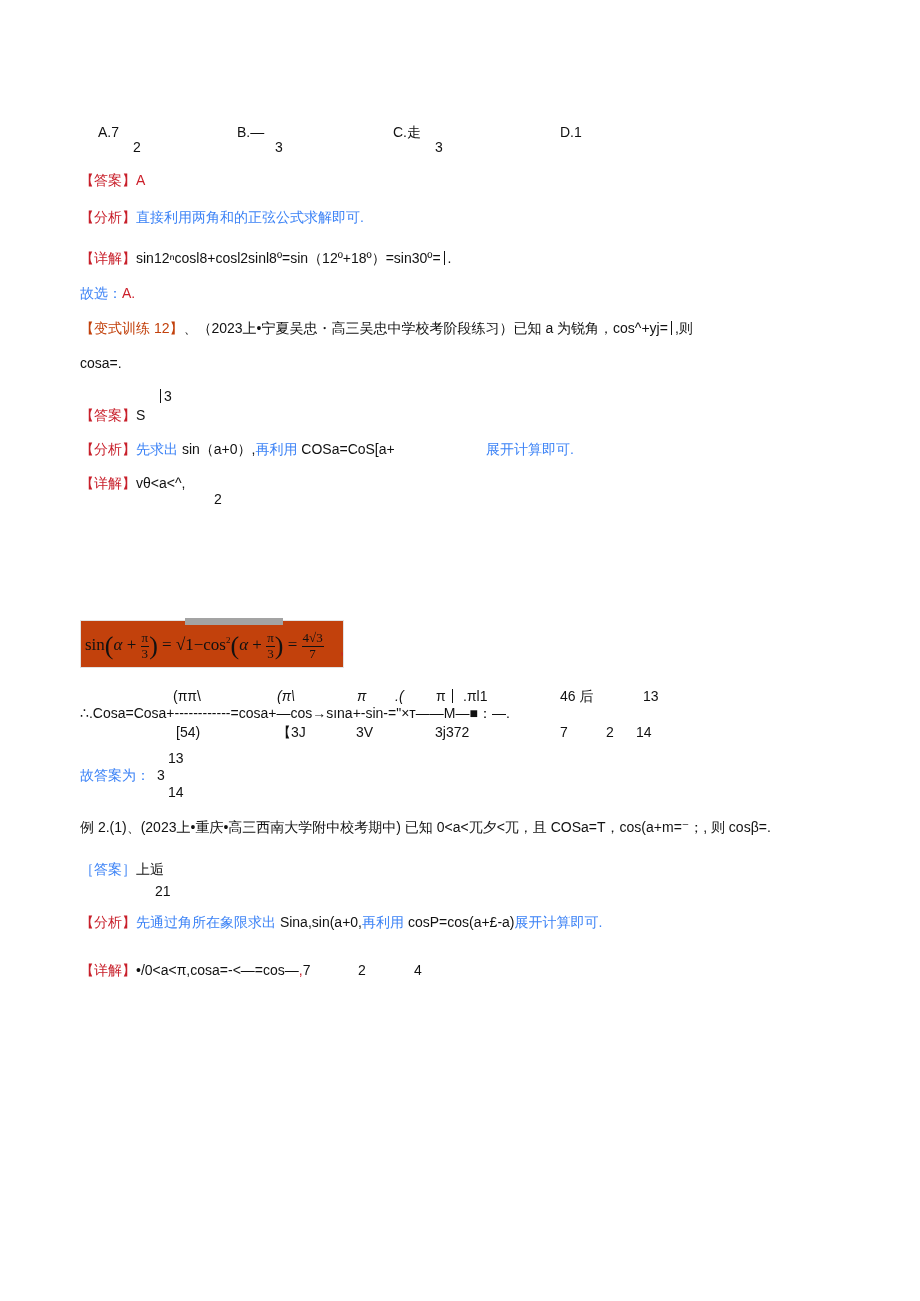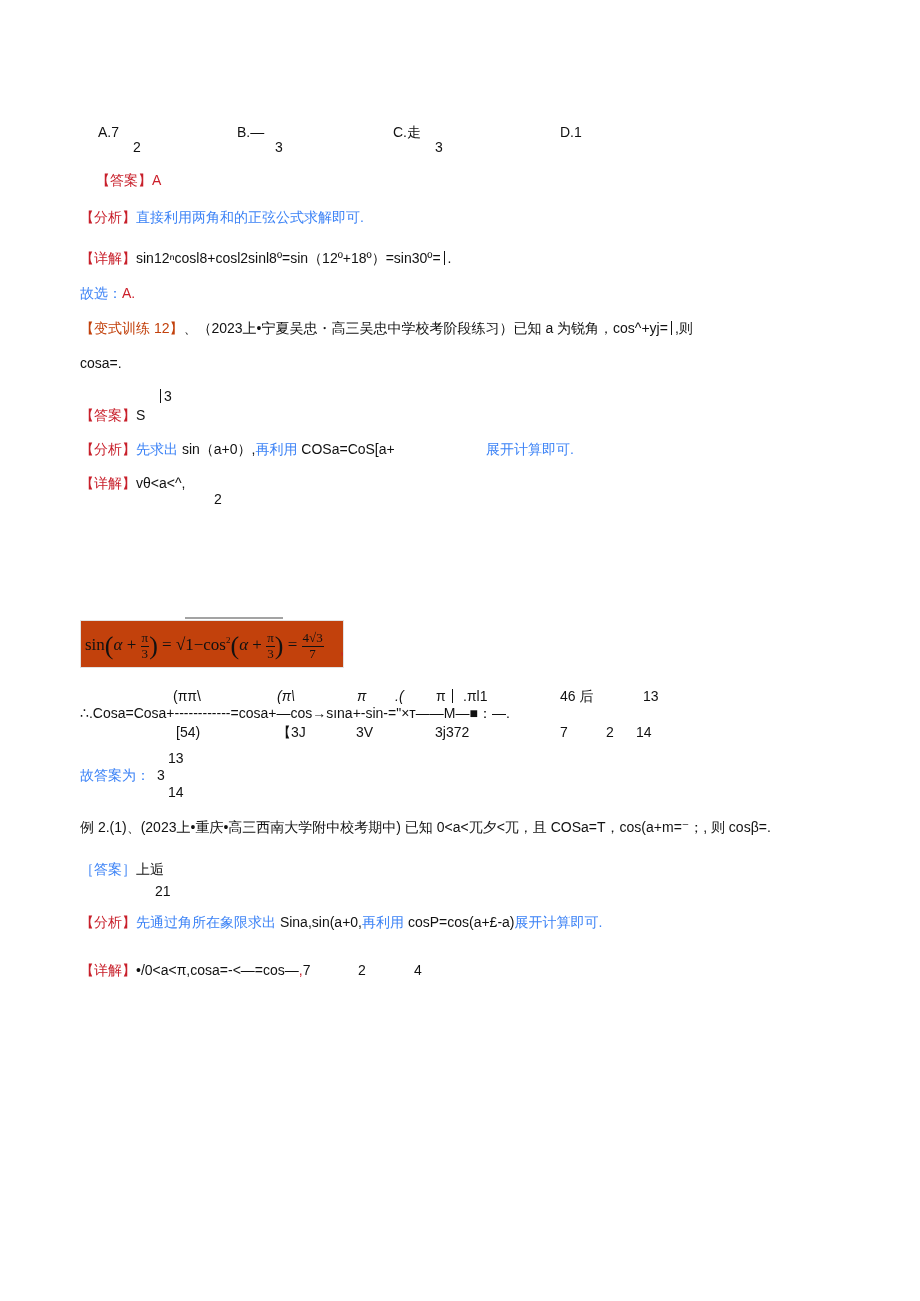--- a/index.html
+++ b/index.html
@@ -11,21 +11,21 @@
   .lbl { color: #c8202b; }
   .lbl-text { color: #3b82f6; }
   .formula-box { position: absolute; left: 80px; top: 620px; width: 262px; height: 46px;
                  background: #c2410c; border: 1px solid #e2e2e2; }
   .formula { position: absolute; left: 4px; top: 10px; font-family: "Liberation Serif", "DejaVu Serif", serif;
              font-size: 17px; color: #111; white-space: nowrap; }
   .frac { display: inline-block; vertical-align: middle; text-align: center; font-size: 13px; line-height: 1.1; }
   .frac .num { display: block; border-bottom: 1px solid #111; padding: 0 1px; }
   .frac .den { display: block; }
   .paren { font-size: 26px; vertical-align: middle; font-weight: 100; }
-  .sqrt-over { border-top: 2px solid #a3a3a3; padding-top: 16px; }
+  .sqrt-over { border-top: 7px solid #a3a3a3; padding-top: 10px; }
   .bar { display: inline-block; width: 1px; height: 14px; background: #111; vertical-align: -2px; margin: 0 3px; }
 </style>
 </head>
 <body>
 
 <div>
   <span class="abs" style="left:98px;top:125px;">A.7</span>
   <span class="abs" style="left:133px;top:140px;">2</span>
 </div>
 <div>
@@ -33,21 +33,21 @@
   <span class="abs" style="left:275px;top:140px;">3</span>
 </div>
 <div>
   <span class="abs" style="left:393px;top:125px;">C.走</span>
   <span class="abs" style="left:435px;top:140px;">3</span>
 </div>
 <div>
   <span class="abs" style="left:560px;top:125px;">D.1</span>
 </div>
 
-<div class="abs" style="left:96px;top:173px;text-align:center;">
+<div class="abs" style="left:80px;top:173px;text-align:center;">
   <span class="lbl">【答案】</span><span class="red">A</span>
 </div>
 <div class="abs" style="left:80px;top:210px;">
   <span class="lbl">【分析】</span><span class="lbl-text">直接利用两角和的正弦公式求解即可.</span>
 </div>
 <div class="abs" style="left:80px;top:251px;">
   <span class="lbl">【详解】</span><span>sin12ⁿcosl8+cosl2sinl8º=sin（12º+18º）=sin30º=</span><span class="bar"></span><span>.</span>
 </div>
 <div class="abs" style="left:80px;top:286px;">
   <span class="lbl-text">故选：</span><span class="red">A.</span>

